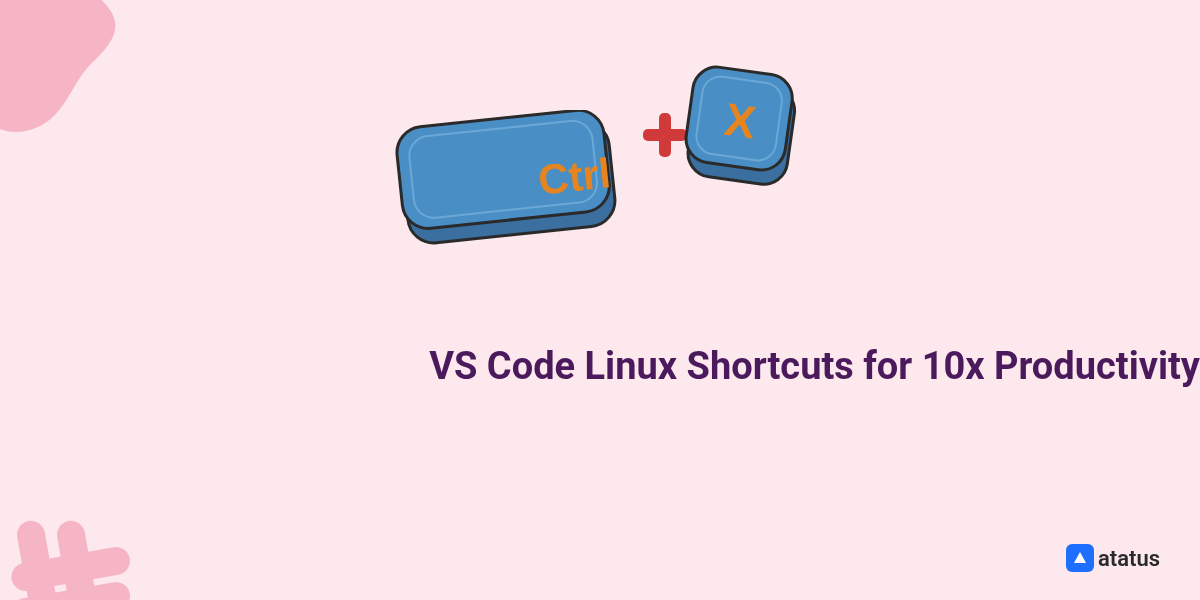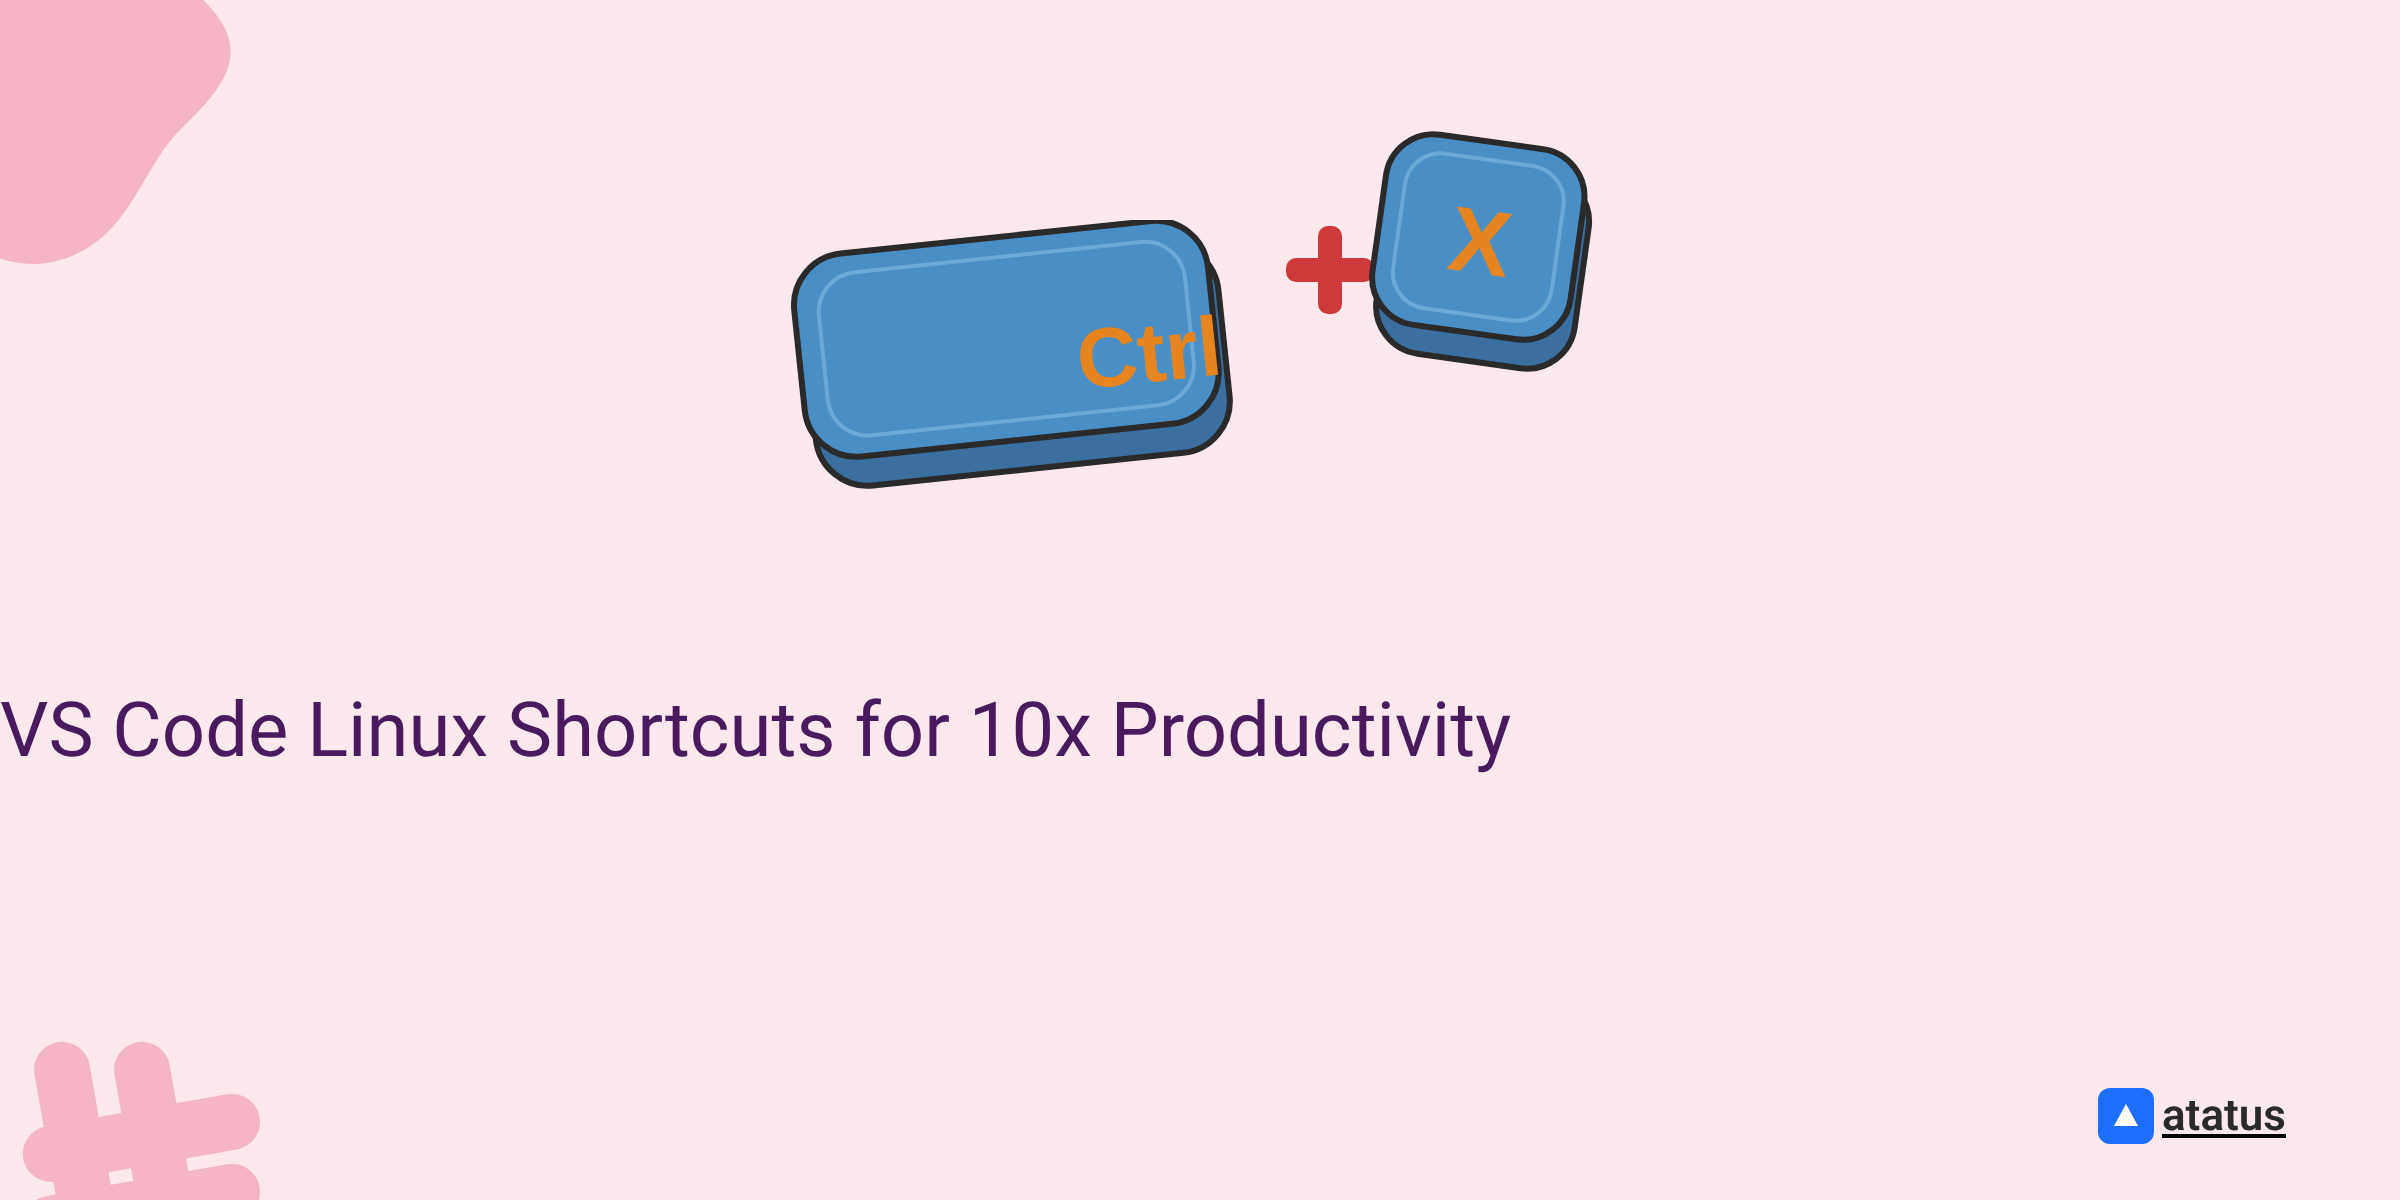--- a/index.html
+++ b/index.html
@@ -57,36 +57,35 @@
   }
 
   .plus svg { width: 50px; height: 50px; }
 
   
   .title {
     position: absolute;
     top: 340px;
     left: 0;
     right: 0;
-    text-align: left;
+    text-align: right;
     color: #4a1a5c;
     font-size: 38px;
-    font-weight: 400;
+    font-weight: 700;
     line-height: 1.4;
   }
 
   
   .brand {
     position: absolute;
     bottom: 28px;
-    right: 57px;
+    right: 40px;
     display: flex;
     align-items: center;
     gap: 4px;
-    text-decoration: underline;
   }
   .brand-mark {
     width: 28px;
     height: 28px;
     background: #1f6fff;
     border-radius: 6px;
     display: flex;
     align-items: center;
     justify-content: center;
   }

